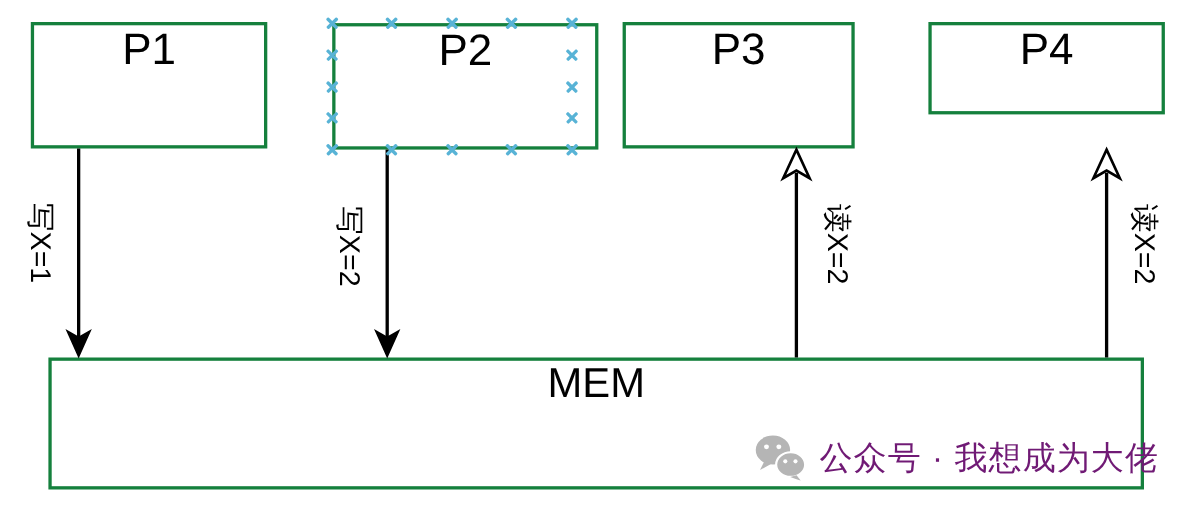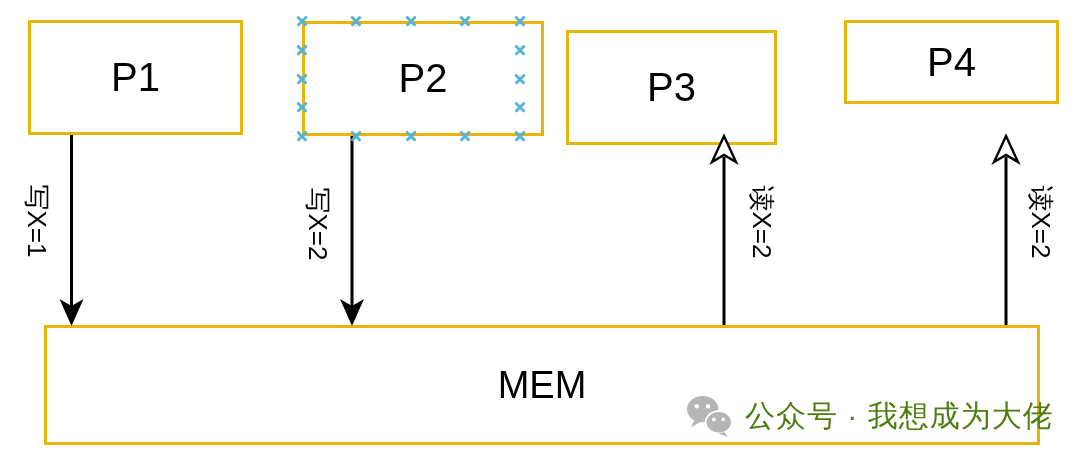--- a/index.html
+++ b/index.html
@@ -2,49 +2,49 @@
 <html><head>
 <meta charset="utf-8">
 <style>
   html,body{margin:0;padding:0;}
   body{
     width:1080px;height:463px;background:#ffffff;position:relative;overflow:hidden;
     font-family:"Liberation Sans","DejaVu Sans",sans-serif;
   }
   .canvas{position:absolute;left:0;top:0;width:1080px;height:463px;}
   .node{
-    position:absolute;background:#ffffff;border:3px solid #eab308;box-sizing:border-box;
-    display:flex;align-items:center;justify-content:center;
+    position:absolute;background:#ffffff;border:3px solid #15803d;box-sizing:border-box;
+    display:flex;align-items:flex-start;justify-content:center;
     font-size:40px;color:#000000;
   }
   .node span{display:block;}
   #node-p1{left:28px;top:20px;width:215px;height:115px;}
   #node-p2{left:302px;top:21px;width:242px;height:115px;}
-  #node-p3{left:566px;top:20px;width:211px;height:115px;margin-top:10px;}
+  #node-p3{left:566px;top:20px;width:211px;height:115px;}
   #node-p4{left:844px;top:20px;width:215px;height:84px;}
   #node-mem{left:44px;top:325px;width:996px;height:120px;font-size:38px;}
   .edges-svg{position:absolute;left:0;top:0;width:1080px;height:463px;pointer-events:none;}
   .edge-label{
     position:absolute;font-size:26px;color:#000000;white-space:nowrap;
     transform:translate(-50%,-50%) rotate(90deg);line-height:1;
   }
   #edge-label-1{left:37px;top:221px;}
   #edge-label-2{left:318px;top:224px;}
   #edge-label-3{left:762px;top:222px;}
   #edge-label-4{left:1041px;top:222px;}
   .handle{position:absolute;width:12px;height:12px;transform:translate(-50%,-50%);}
   .handle::before,.handle::after{
     content:"";position:absolute;left:50%;top:50%;width:13px;height:2.6px;
     background:#58b3d6;border-radius:1px;
   }
   .handle::before{transform:translate(-50%,-50%) rotate(45deg);}
   .handle::after{transform:translate(-50%,-50%) rotate(-45deg);}
   .watermark{
     position:absolute;left:686px;top:395px;display:flex;align-items:center;
-    color:#4d7c0f;
+    color:#701a75;
   }
   .watermark-text{font-size:30px;margin-left:12px;letter-spacing:1px;white-space:nowrap;}
 </style>
 </head>
 <body>
 
 <div class="canvas">
 
   <div class="node" id="node-p1">
     <span>P1</span>

